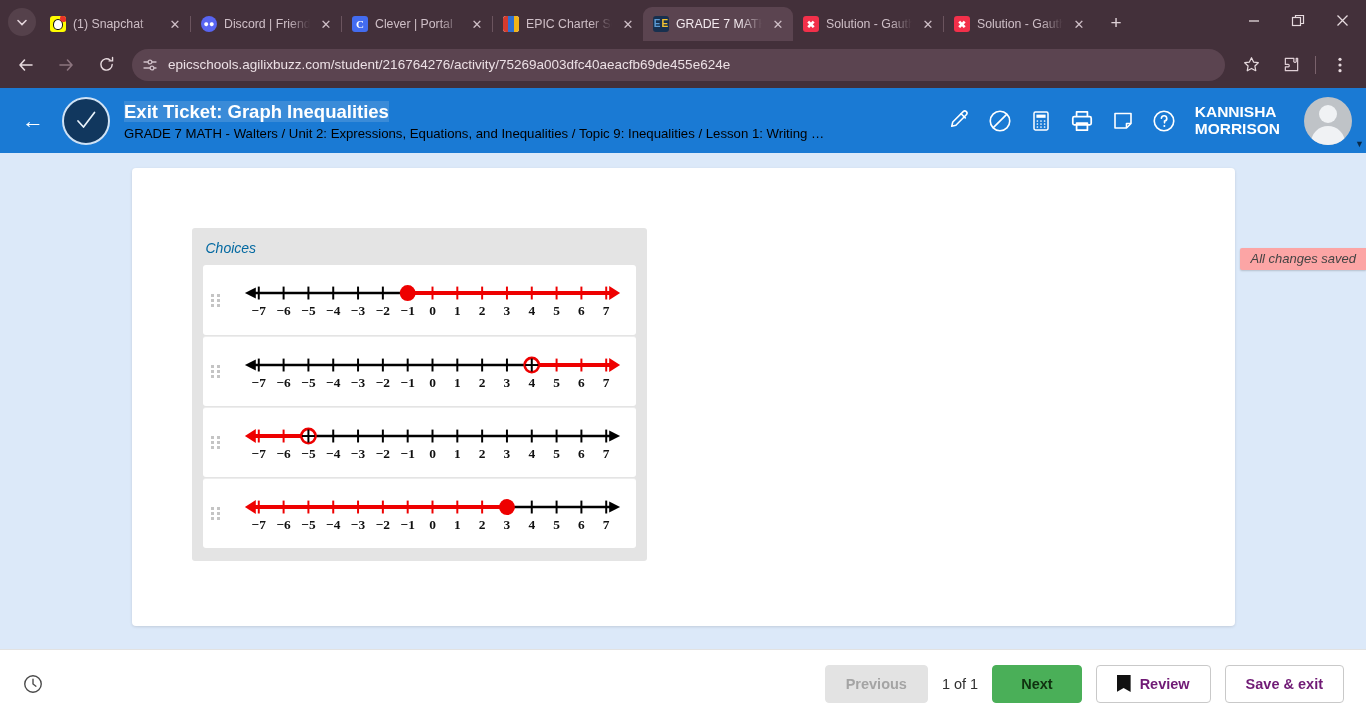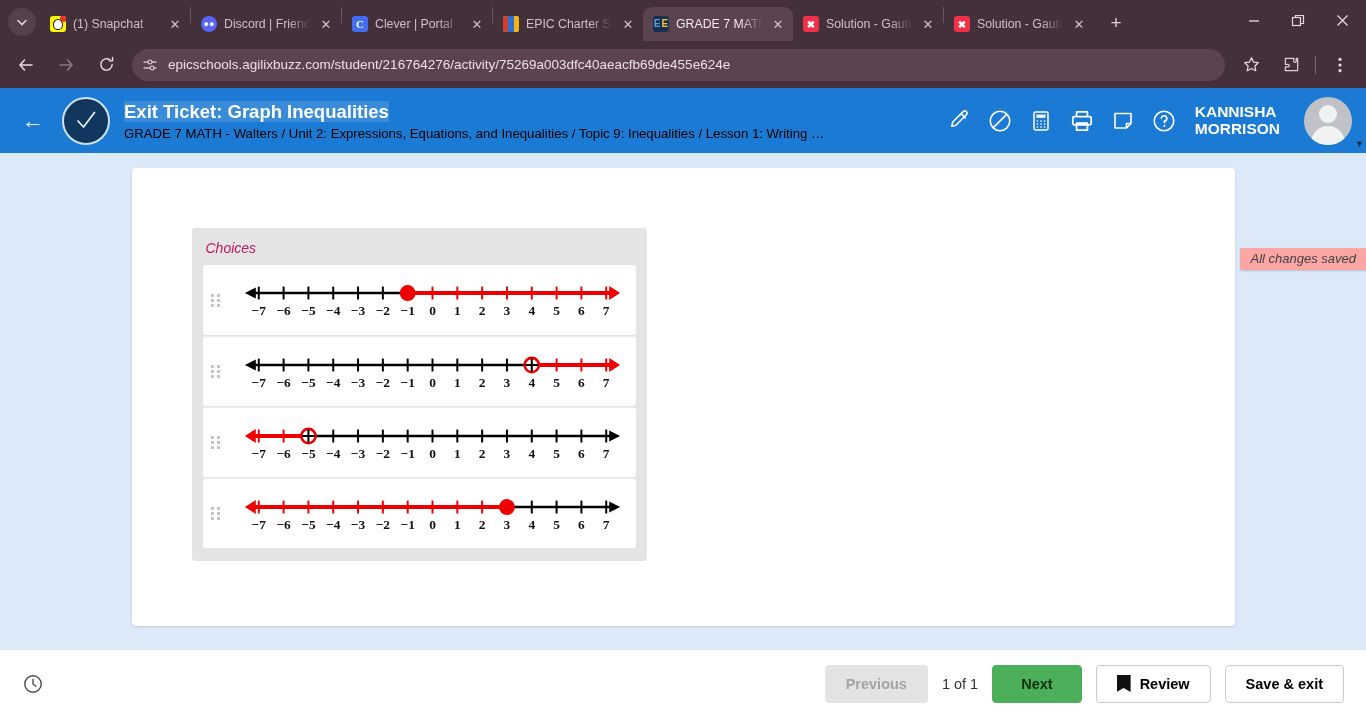--- a/index.html
+++ b/index.html
@@ -135,21 +135,21 @@
     width: 62px; text-align: right; padding-right: 8px; font-family: "Liberation Serif", serif;
     font-style: italic; font-size: 19px; color: #1c1c1c; white-space: nowrap; flex: none;
   }
   .dropbox {
     flex: 1; height: 44px; border: 1px solid #bfbfbf; background: #fff; border-radius: 2px; cursor: pointer;
   }
 
   .choices {
     flex: 1; background: #e4e4e4; border-radius: 3px; padding: 10px 11px 12px 11px; max-width: 455px;
   }
-  .choices .ch-title { font-size: 14px; color: #be185d; font-style: italic; margin: 2px 0 9px 3px; }
+  .choices .ch-title { font-size: 14px; color: #0369a1; font-style: italic; margin: 2px 0 9px 3px; }
   .choice {
     background: #fff; border-radius: 3px; height: 70px; display: flex; align-items: center;
     padding-left: 8px; margin-bottom: 1px; cursor: grab;
   }
   .choice + .choice { border-top: 1px solid #ededed; }
   .handle {
     width: 14px; display: grid; grid-template-columns: 3px 3px; gap: 2px 3px; flex: none; margin-right: 4px;
   }
   .handle span { width: 3px; height: 3px; background: #c4c4c4; display: block; }
   .numline { flex: 1; }
@@ -157,40 +157,40 @@
   
   .footer {
     height: 68px; background: #fff; border-top: 1px solid #e2e2e2; display: flex;
     align-items: center; padding: 0 22px; flex: none; z-index: 2;
   }
   .clock-btn { color: #4a4a4a; cursor: pointer; display: flex; align-items: center; }
   .foot-right { margin-left: auto; display: flex; align-items: center; gap: 14px; }
   .btn {
     height: 38px; border-radius: 4px; font-size: 14.5px; font-weight: bold;
     display: flex; align-items: center; justify-content: center; padding: 0 20px;
-    border: 1px solid #c9c9c9; background: #fff; color: #000000; cursor: pointer;
+    border: 1px solid #c9c9c9; background: #fff; color: #701a75; cursor: pointer;
   }
   .btn.prev { background: #e3e3e3; border-color: #e3e3e3; color: #a4a4a4; cursor: default; }
   .btn.next { background: #4aaf58; border-color: #4aaf58; color: #10310f; padding: 0 28px; }
   .btn.review { gap: 9px; }
   .pagecount { font-size: 14.5px; color: #303030; }
   .bm-sq { width: 14px; height: 17px; background: #111; clip-path: polygon(0 0,100% 0,100% 100%,50% 76%,0 100%); }
 </style>
 </head>
 <body>
 
 <div class="browser">
 
   <div class="tabstrip">
     <div class="tabsearch">
       <svg width="12" height="12" viewBox="0 0 12 12" fill="none" stroke-width="1.6">
           <path d="M2 4.5 L6 8.5 L10 4.5" stroke="#e3d4da" stroke-linecap="round"></path>
         </svg>
     </div>
-    <div id="tabs-host" style="display:flex;align-items:flex-start;">
+    <div id="tabs-host" style="display:flex;align-items:flex-end;">
         <div class="tab">
           <span class="favicon">
             <div class="fav-snap" style="width:100%;height:100%">
               <span class="ghost"></span>
             </div>
             <span class="fav-badge"></span>
           </span>
           <span class="tab-title">(1) Snapchat</span>
           <span class="tab-close">✕</span>
         </div>

